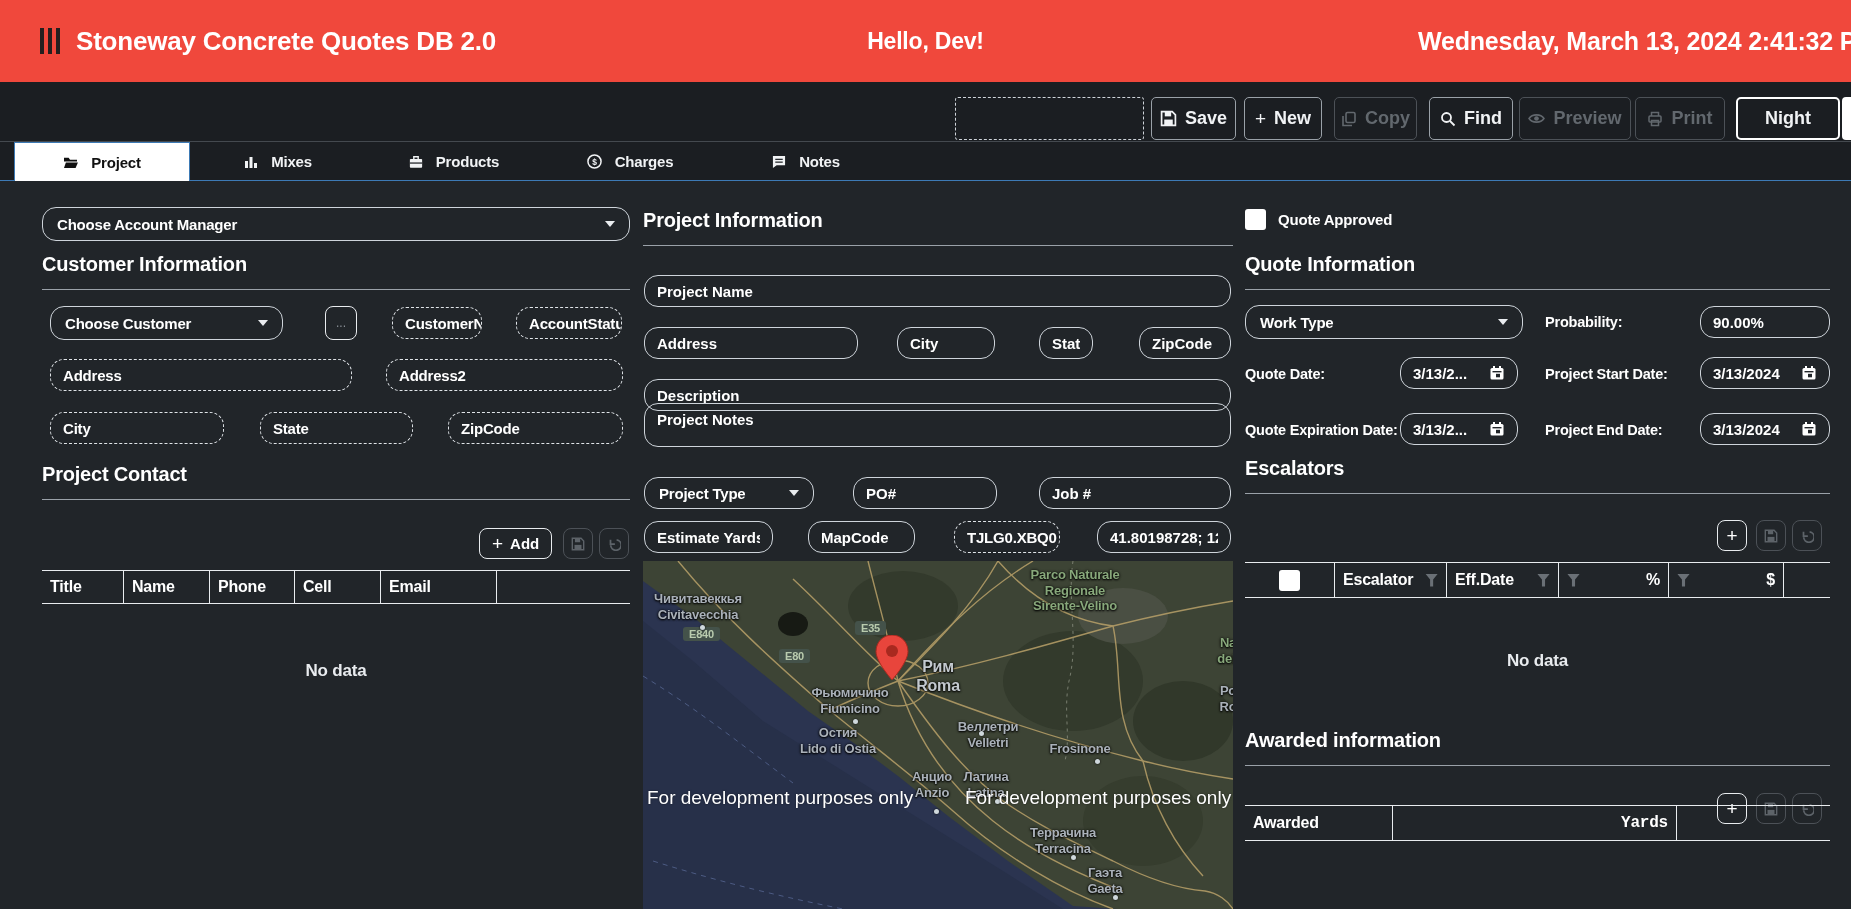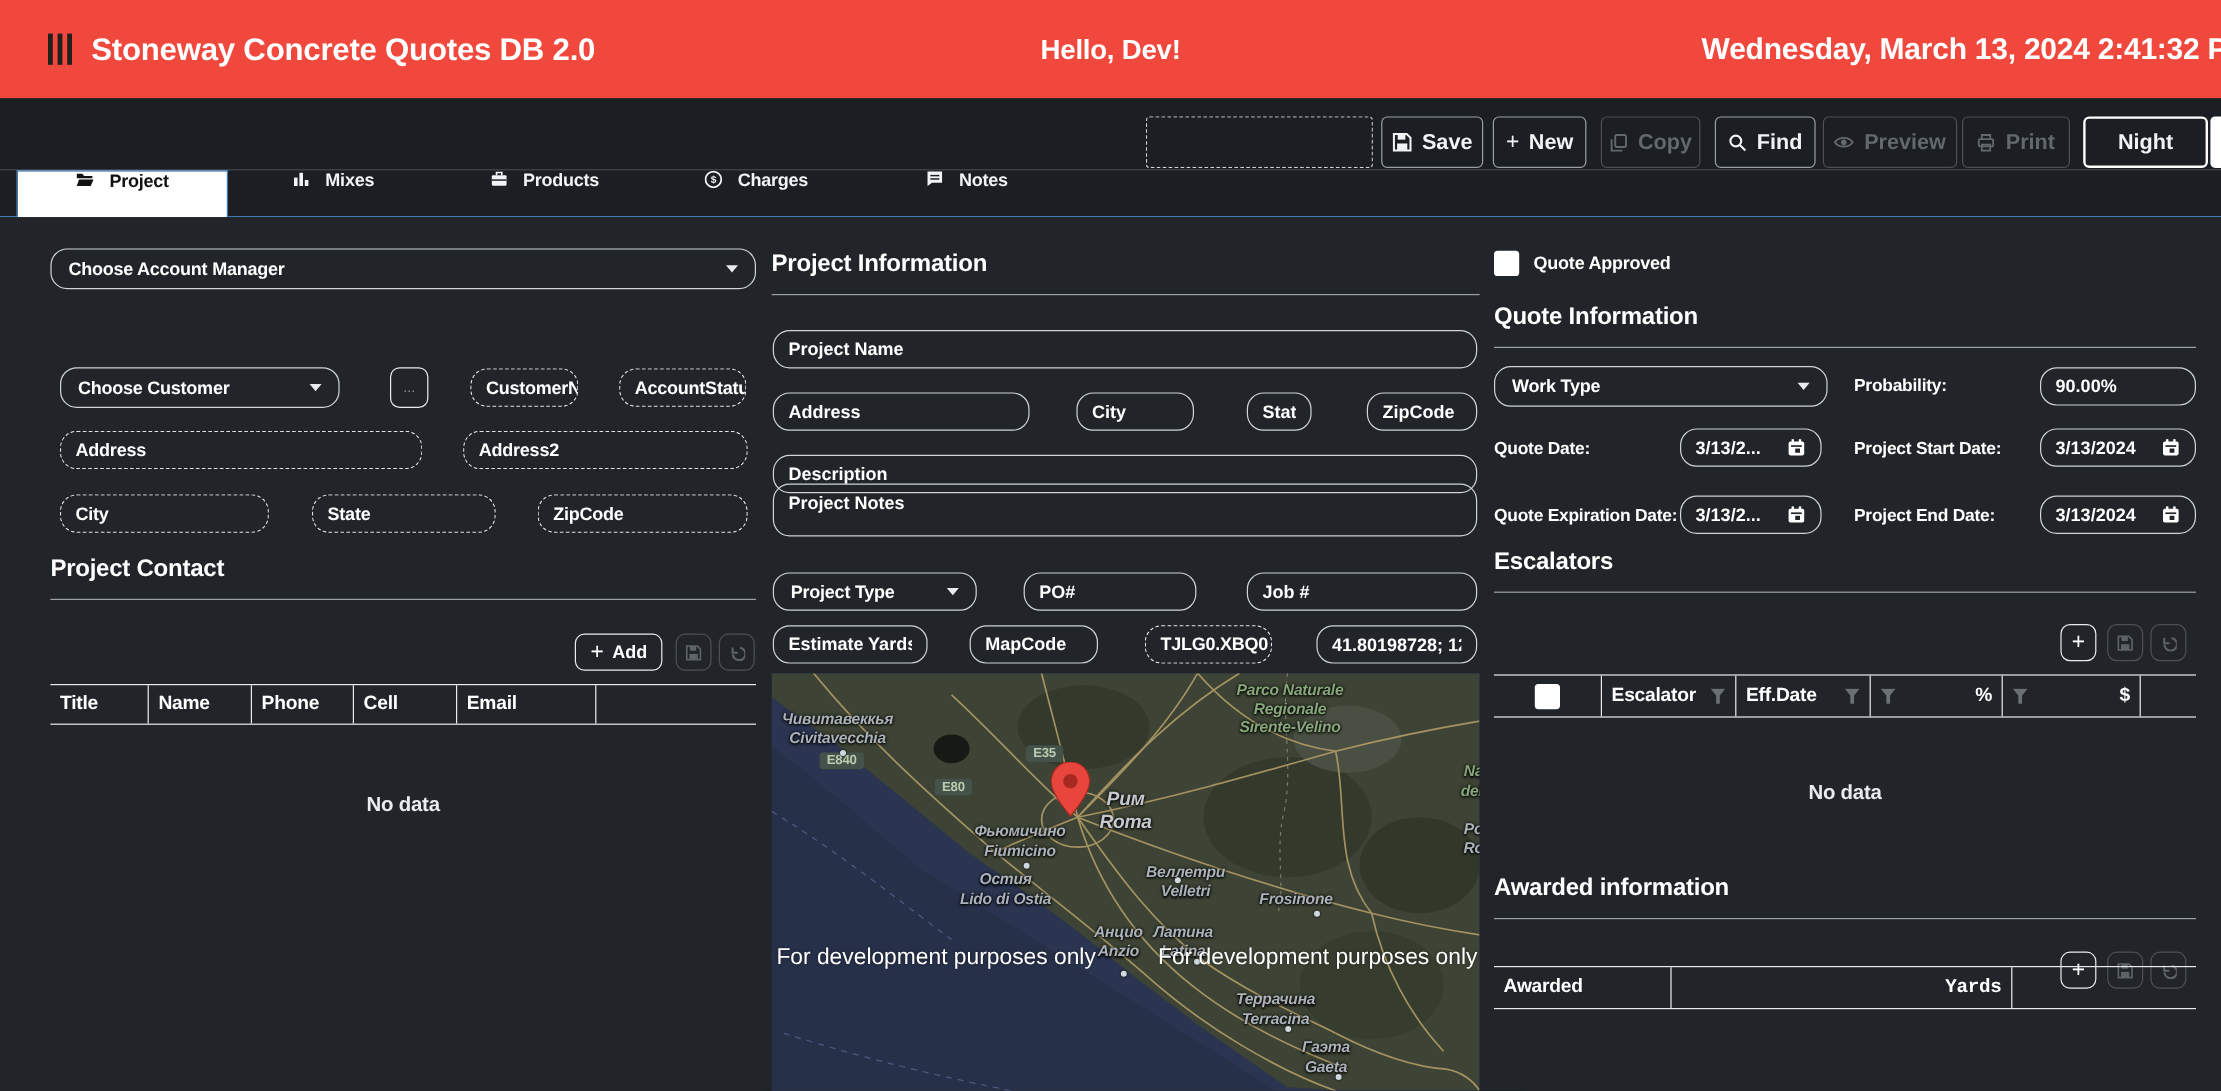--- a/index.html
+++ b/index.html
@@ -26,21 +26,21 @@
       font-weight:700; font-size:16px; padding:0 10px; outline:none; }
   .tbtn { position:absolute; top:15px; height:43px; display:flex; align-items:center; justify-content:center;
       gap:8px; background:transparent; border:1px solid #9aa1a8; border-radius:5px; color:#f1f3f5;
       font-size:18px; font-weight:700; font-family:inherit; cursor:pointer; }
   .tbtn svg { flex:0 0 auto; }
   .tbtn.disabled { border-color:#4c5157; color:#62686e; cursor:default; }
   .tbtn.night { border:2px solid #ffffff; }
   .theme-sliver { position:absolute; right:0; top:15px; width:9px; height:43px; background:#fff; border-radius:4px 0 0 4px; }
   
   .tabbar { position:absolute; left:0; top:141px; width:1851px; height:40px; border-top:1px solid #44494f; border-bottom:1px solid #3d7ab5; background:#1b1e22; }
-  .tab { position:absolute; top:0; height:39px; width:176px; display:flex; justify-content:center; gap:13px; font-size:15px; cursor:pointer; color:#f1f3f5; }
+  .tab { position:absolute; top:0; height:39px; width:176px; display:flex; align-items:center; justify-content:center; gap:13px; font-size:15px; cursor:pointer; color:#f1f3f5; }
   .tab.active { background:#ffffff; color:#111; border:1px solid #3d7ab5; border-bottom:none; }
   
   .content { position:absolute; left:0; top:181px; width:1851px; height:728px; background:#212529; }
   .col { position:absolute; top:0; height:100%; }
   .col-left  { left:42px;  width:588px; }
   .col-mid   { left:643px; width:590px; }
   .col-right { left:1245px; width:585px; }
   .section-h { position:absolute; left:0; right:0; border-bottom:1px solid #9aa1a8; padding-bottom:13px; }
   .section-h h3 { font-size:20px; font-weight:700; }
   
@@ -65,21 +65,21 @@
   .gcell:last-child { border-right:none; }
   .gcell.right { justify-content:flex-end; }
   .gcell .grow { flex:1; }
   .nodata { position:absolute; left:0; right:0; text-align:center; font-size:17px; color:#e9ecef; }
   .checkbox { width:21px; height:21px; background:#ffffff; border-radius:3px; cursor:pointer; }
   .funnel { width:13px; height:13px; background:#6a7076; clip-path:polygon(0 0,100% 0,62% 46%,62% 100%,38% 100%,38% 46%,0 0); }
   
   .map { position:absolute; left:0; top:380px; width:590px; height:348px; overflow:hidden; background:#2b3450; cursor:grab; }
   .map svg.base { position:absolute; left:0; top:0; }
   .map-label { position:absolute; transform:translateX(-50%); text-align:center; color:#aab1b9; font-size:13px; line-height:1.2;
-      text-shadow:0 0 3px #000, 0 1px 2px #000; white-space:nowrap; font-weight:700;font-style:italic; }
+      text-shadow:0 0 3px #000, 0 1px 2px #000; white-space:nowrap; font-weight:700; }
   .map-label.big { font-size:16px; color:#c3c9cf; }
   .map-label.green { color:#88a87b; }
   .map-shield { position:absolute; background:#44524a; color:#b9cbae; font-size:11px; padding:1px 6px; border-radius:3px; text-shadow:none; }
   .map-dot { position:absolute; width:5px; height:5px; border-radius:50%; background:#cfd8dc; box-shadow:0 0 2px #000; }
   .watermark { position:absolute; color:#ffffff; font-size:19px; font-weight:400; letter-spacing:0; white-space:nowrap; text-shadow:0 0 2px rgba(0,0,0,.5); }
   .pin { position:absolute; left:232px; top:74px; }
   .cb-row { position:absolute; display:flex; align-items:center; gap:12px; font-size:15px; }
 </style>
 </head>
 <body>
@@ -186,20 +186,23 @@
 </div>
 
 <div class="content">
 
   <div class="col col-left">
     <div class="sel" style="left:0;top:26px;width:588px;">
       <span>Choose Account Manager</span>
       <span class="caret"></span>
     </div>
 
+    <div class="section-h" style="top:72px;">
+      <h3>Customer Information</h3>
+    </div>
 
     <div class="sel" style="left:8px;top:125px;width:233px;">
       <span>Choose Customer</span>
       <span class="caret"></span>
     </div>
     <button class="mini" style="left:283px;top:125px;width:32px;height:34px;color:#8b9197;">
       <span style="font-size:12px;">...</span>
     </button>
     <div class="inp dashed" style="left:350px;top:126px;width:90px;">
       <span>CustomerN...</span>

